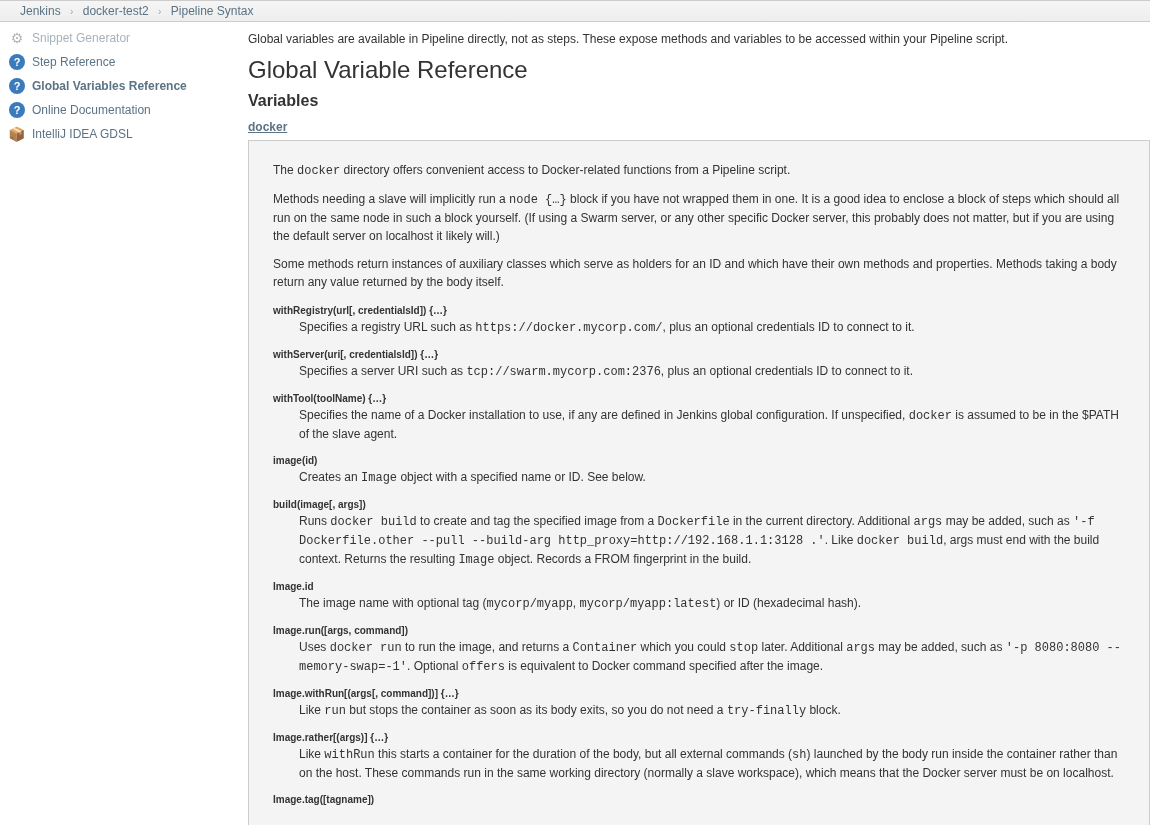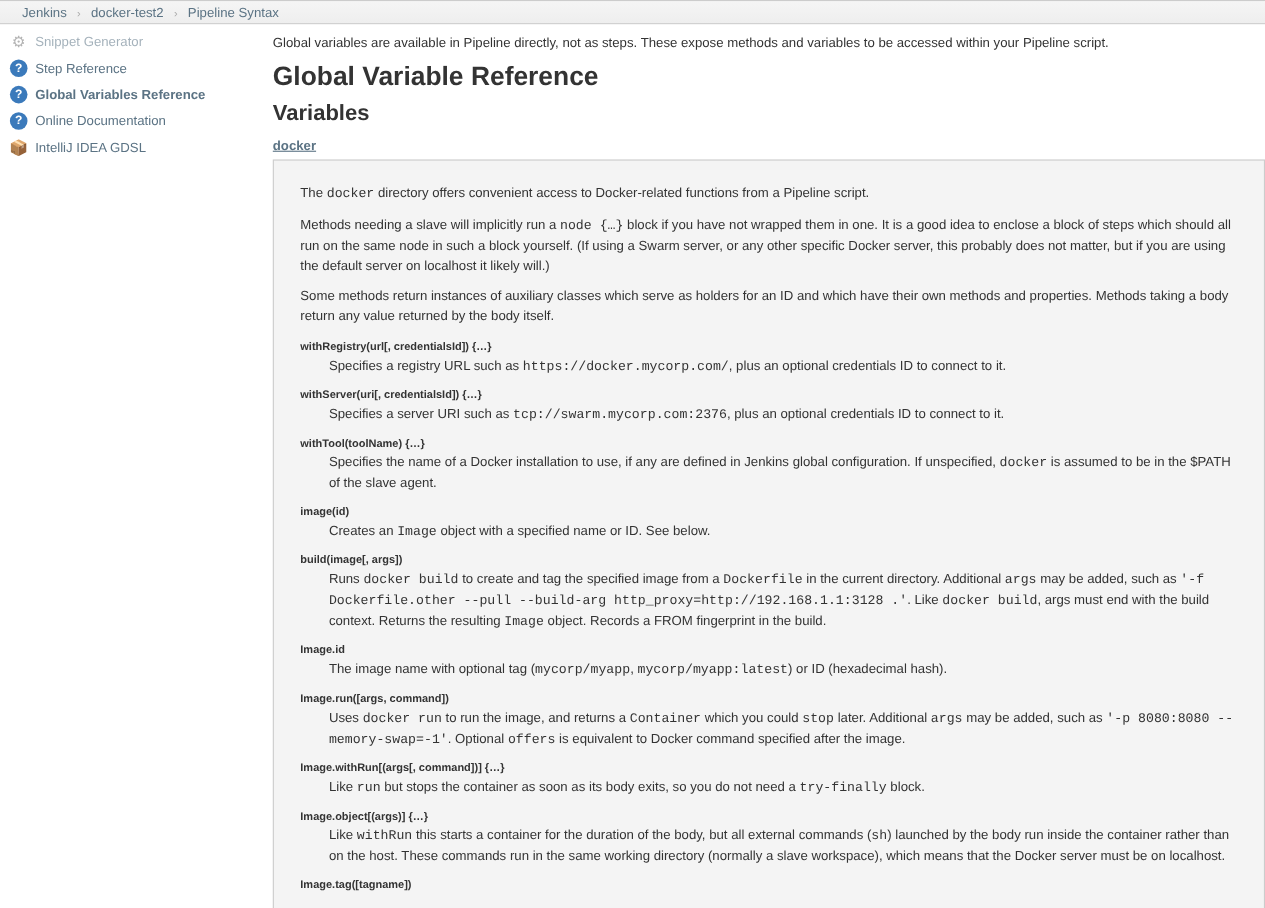--- a/index.html
+++ b/index.html
@@ -44,22 +44,22 @@
 }
 .icon-gear { color: #777; }
 .icon-q {
   width: 16px; height: 16px; border-radius: 50%;
   background: #3b7abb; color: #fff; font-size: 11px; font-weight: bold;
   display: inline-flex; align-items: center; justify-content: center;
 }
 .icon-box { color: #b08020; }
 .main { flex: 1; padding: 4px 0 0 8px; overflow: hidden; }
 .intro { font-size: 12px; color: #333; margin: 6px 0 10px; }
-h1 { font-size: 24px; margin: 6px 0 8px; font-weight: bold; }
-h2 { font-size: 20px; margin: 0 0 10px; font-weight: bold; }
+h1 { font-size: 24px; margin: 6px 0 8px; font-weight: normal; }
+h2 { font-size: 16px; margin: 0 0 10px; font-weight: bold; }
 .var-link { color: #5b7384; font-weight: bold; text-decoration: underline; font-size: 12px; }
 .doc-box {
   background: #f4f4f4;
   border: 1px solid #ccc;
   padding: 14px 24px;
   margin-top: 6px;
   font-size: 12px;
   line-height: 1.5;
 }
 .doc-box p { margin: 6px 0 10px; }
@@ -133,19 +133,19 @@
           <dt>image(id)</dt>
           <dd>Creates an <code>Image</code> object with a specified name or ID. See below.</dd>
           <dt>build(image[, args])</dt>
           <dd>Runs <code>docker build</code> to create and tag the specified image from a <code>Dockerfile</code> in the current directory. Additional <code>args</code> may be added, such as <code>'-f Dockerfile.other --pull --build-arg http_proxy=http://192.168.1.1:3128 .'</code>. Like <code>docker build</code>, args must end with the build context. Returns the resulting <code>Image</code> object. Records a FROM fingerprint in the build.</dd>
           <dt>Image.id</dt>
           <dd>The image name with optional tag (<code>mycorp/myapp</code>, <code>mycorp/myapp:latest</code>) or ID (hexadecimal hash).</dd>
           <dt>Image.run([args, command])</dt>
           <dd>Uses <code>docker run</code> to run the image, and returns a <code>Container</code> which you could <code>stop</code> later. Additional <code>args</code> may be added, such as <code>'-p 8080:8080 --memory-swap=-1'</code>. Optional <code>offers</code> is equivalent to Docker command specified after the image.</dd>
           <dt>Image.withRun[(args[, command])] {…}</dt>
           <dd>Like <code>run</code> but stops the container as soon as its body exits, so you do not need a <code>try-finally</code> block.</dd>
-          <dt>Image.object[(args)] {…}</dt>
+          <dt>Image.rather[(args)] {…}</dt>
           <dd>Like <code>withRun</code> this starts a container for the duration of the body, but all external commands (<code>sh</code>) launched by the body run inside the container rather than on the host. These commands run in the same working directory (normally a slave workspace), which means that the Docker server must be on localhost.</dd>
           <dt>Image.tag([tagname])</dt>
         </dl>
     </div>
   </div>
 </div>
 
 </body></html>

